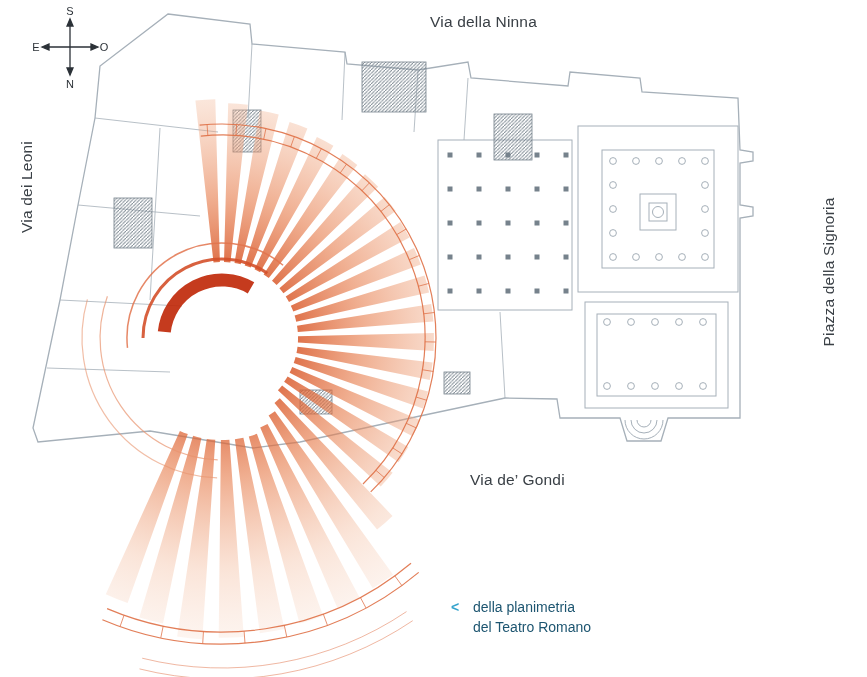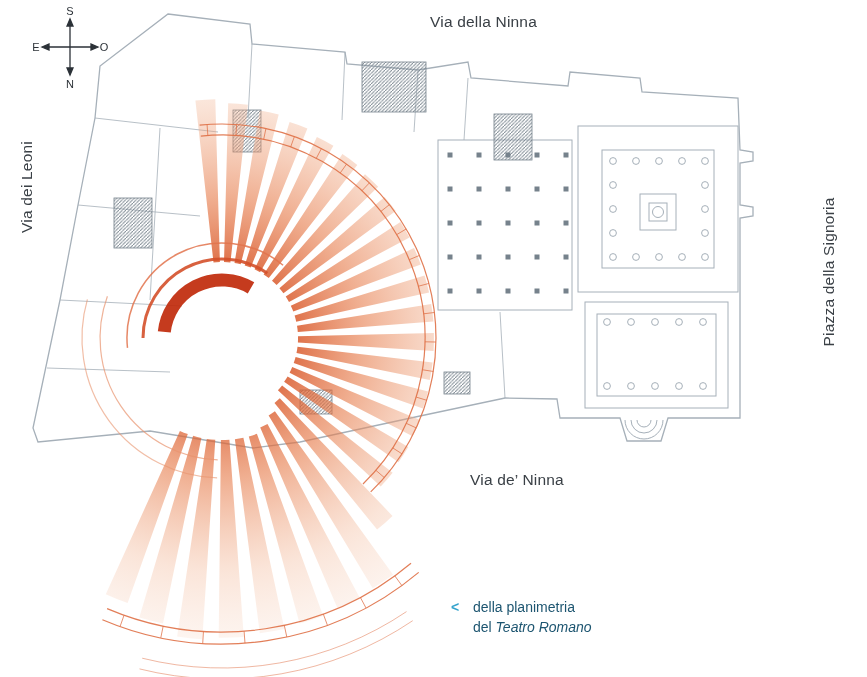--- a/index.html
+++ b/index.html
@@ -13,21 +13,21 @@
   }
   .vlabel{transform:translate(-50%,-50%) rotate(-90deg);}
   .compass-letter{
     position:absolute;font-size:11px;color:#2b3137;
     transform:translate(-50%,-50%);white-space:nowrap;
   }
   .caption{
     position:absolute;left:473px;top:597px;color:#1d5570;
     font-size:14px;line-height:20px;
   }
-  .caption .it{font-style:italic;}
+  .caption .it{}
   .caption-marker{
     position:absolute;left:451px;top:599px;color:#35a3cc;
     font-size:14px;font-weight:bold;
   }
   svg{display:block;}
 </style>
 </head>
 <body>
 
 <div class="stage">
@@ -190,21 +190,21 @@
         <path d="M143.0 338.0 A79.0 79.0 0 0 1 267.3 273.3" stroke="#d4502a" stroke-width="3" opacity="0.9"></path>
         <path d="M127.5 347.9 A95.0 95.0 0 0 1 283.1 265.2" stroke="#e2734c" stroke-width="1.5" opacity="0.85"></path>
         <path d="M217.7 459.9 A122.0 122.0 0 0 1 107.4 296.3" stroke="#e8936d" stroke-width="1.2" opacity="0.7"></path>
         <path d="M217.1 477.9 A140.0 140.0 0 0 1 87.4 299.4" stroke="#e8936d" stroke-width="1.2" opacity="0.6"></path>
       </g>
     </svg>
 
   <div class="label" style="left:430px;top:13px">Via della Ninna</div>
   <div class="label vlabel" style="left:27px;top:187px">Via dei Leoni</div>
   <div class="label vlabel" style="left:829px;top:272px">Piazza della Signoria</div>
-  <div class="label" style="left:470px;top:471px">Via de’ Ninna</div>
+  <div class="label" style="left:470px;top:471px">Via de’ Gondi</div>
 
   <div>
     <svg width="60" height="60" style="position:absolute;left:40px;top:17px">
       <g stroke="#2b3137" stroke-width="1.3" fill="#2b3137">
         <line x1="30" y1="8" x2="30" y2="52"></line>
         <line x1="8" y1="30" x2="52" y2="30"></line>
         <polygon points="30,2 27,9 33,9"></polygon>
         <polygon points="30,58 27,51 33,51"></polygon>
         <polygon points="2,30 9,27 9,33"></polygon>
         <polygon points="58,30 51,27 51,33"></polygon>

